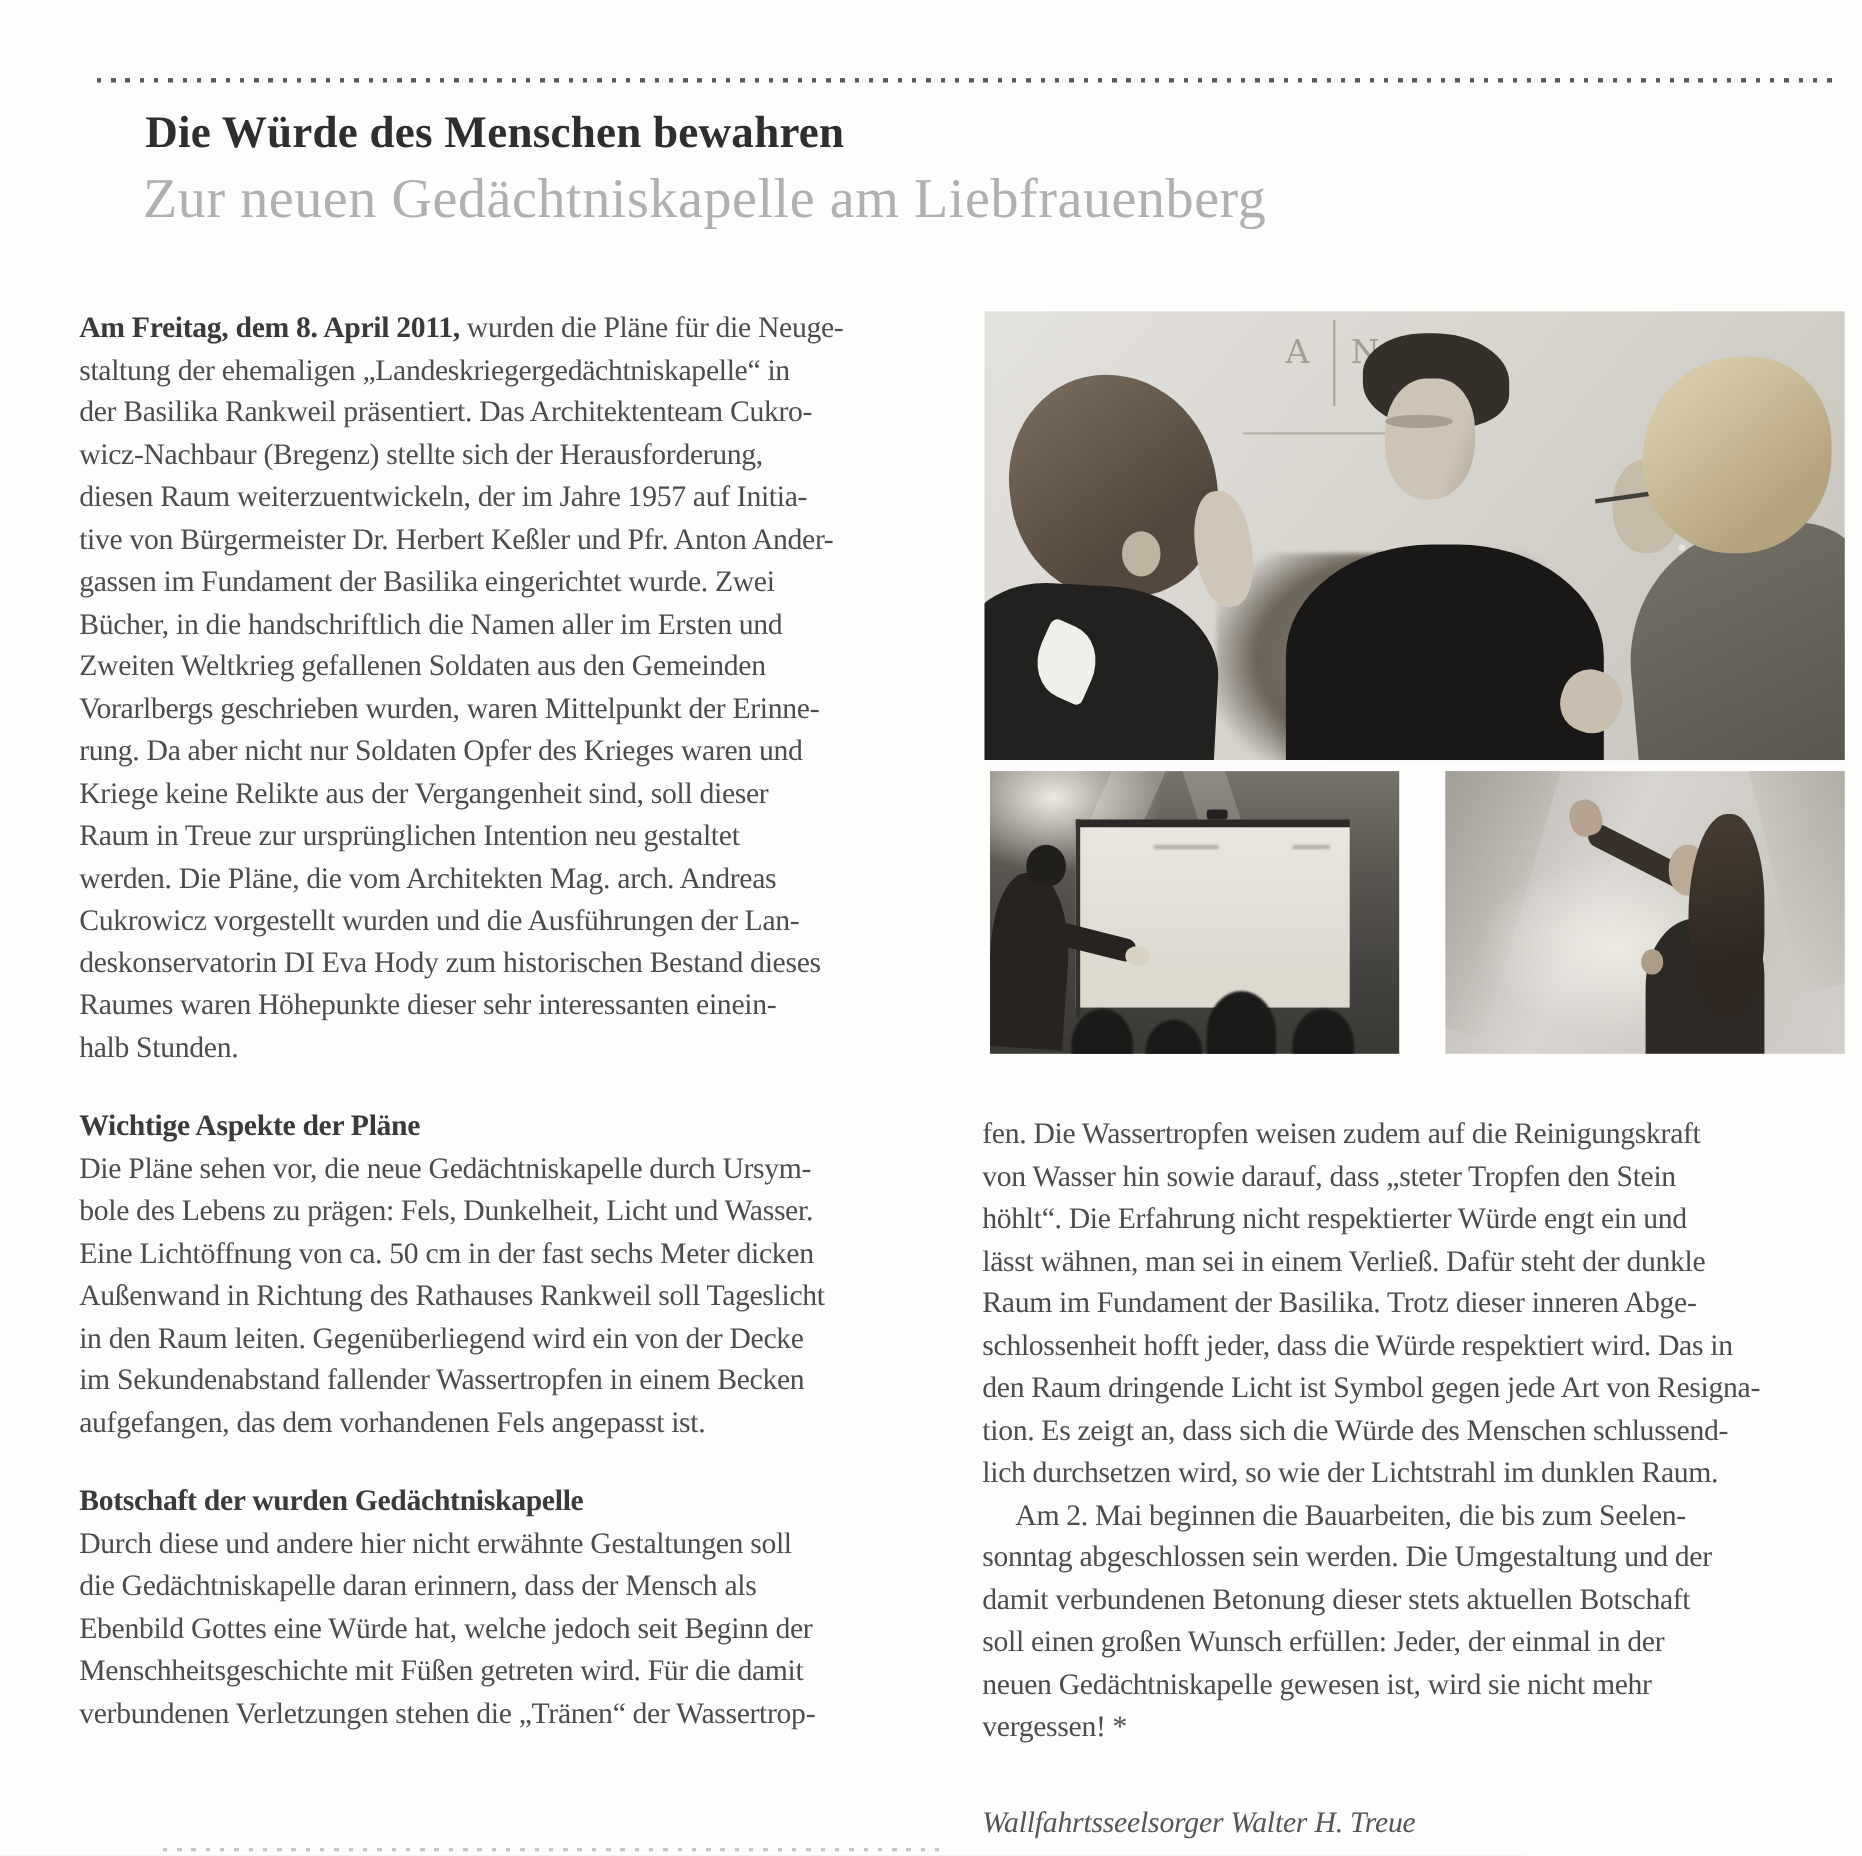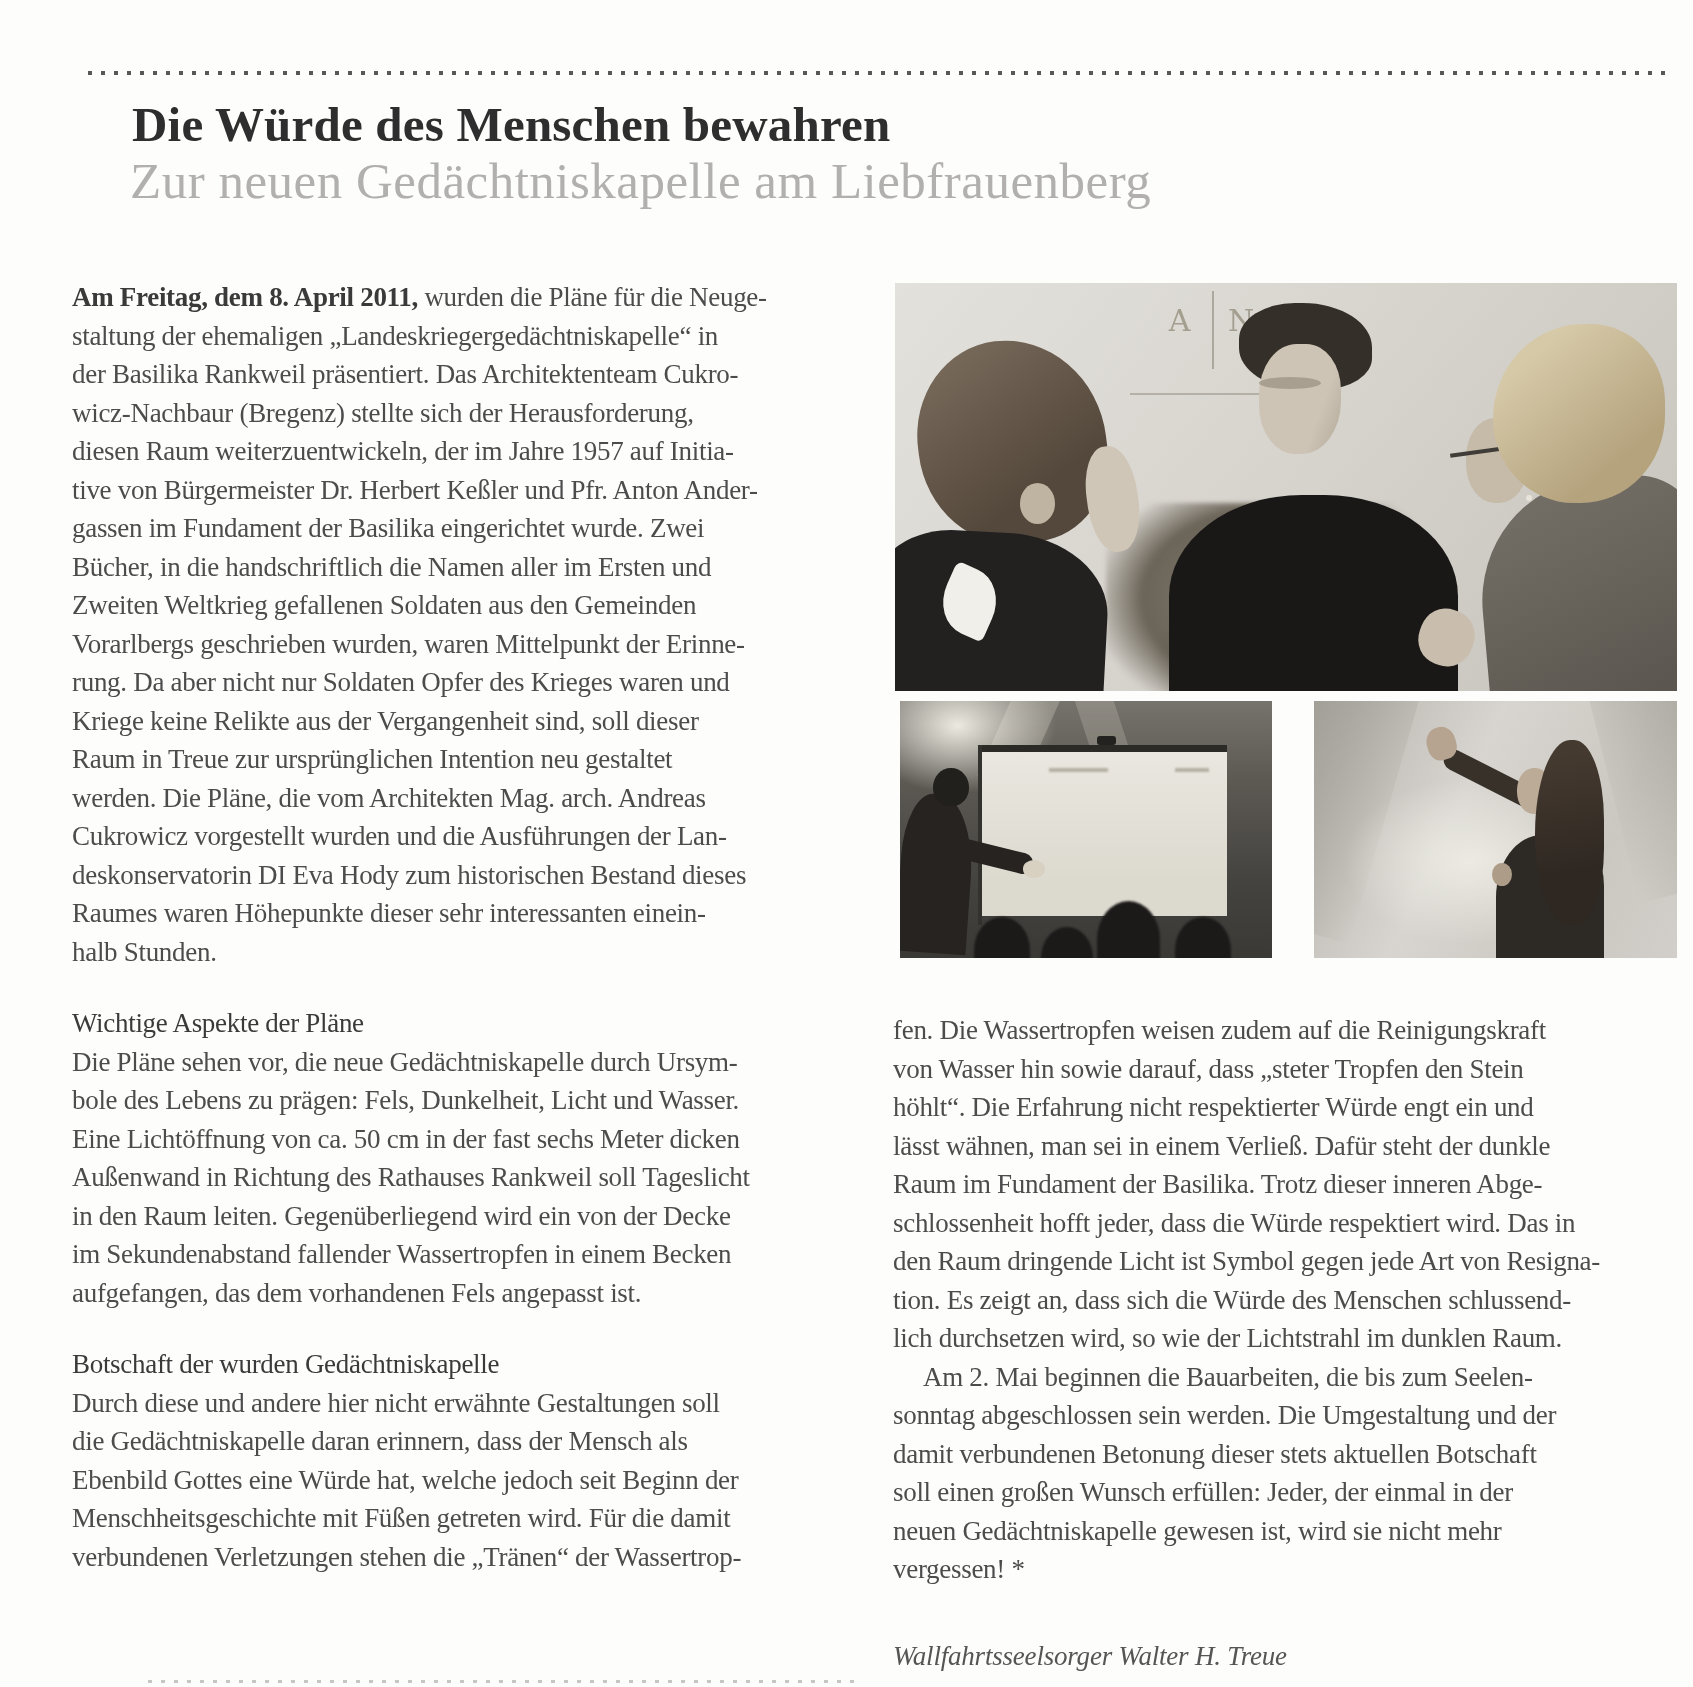--- a/index.html
+++ b/index.html
@@ -3,26 +3,26 @@
 <meta charset="utf-8">
 <style>
   html,body{margin:0;padding:0;background:#e9e9e9;}
   .page{
     position:relative;width:1693px;height:1687px;background:#fdfdfc;
     overflow:hidden;font-family:"Liberation Serif","DejaVu Serif",serif;
   }
   .dotted{position:absolute;height:4px;
     background:repeating-linear-gradient(90deg,#585858 0 4px,transparent 4px 13px);}
   .dotted.bottom{background:repeating-linear-gradient(90deg,#c6c6c6 0 4px,transparent 4px 13px);height:3px;}
-  .title{position:absolute;left:132px;top:96px;margin:0;font-size:49px;font-weight:700;color:#2e2e2e;letter-spacing:.2px;}
+  .title{position:absolute;left:132px;top:96px;margin:0;font-size:41px;font-weight:700;color:#2e2e2e;letter-spacing:.2px;}
   .subtitle{position:absolute;left:130px;top:152px;margin:0;font-size:51px;font-weight:400;color:#b1b0ae;letter-spacing:.5px;}
   .col{position:absolute;}
   .body{margin:0;font-size:27px;line-height:38.5px;color:#4c4c4c;letter-spacing:-0.3px;white-space:pre-line;}
   .body b{color:#3a3a3a;}
-  h3.body{font-weight:400;color:#3a3a3a;margin-top:33px;white-space:normal;}
+  h3.body{font-weight:700;color:#3a3a3a;margin-top:33px;white-space:normal;}
   .indent{text-indent:30px;}
   .signature{margin:52px 0 0 0;font-size:27px;font-style:italic;color:#555;letter-spacing:-0.2px;}
   
   .photo{position:absolute;overflow:hidden;background:#d6d3ce;}
   .photo *{position:absolute;}
   
   #ph-main{left:895px;top:283px;width:782px;height:408px;
     background:linear-gradient(130deg,#e3e1dc 0%,#d8d5cf 45%,#c6c3bc 100%);}
   .insc{left:35%;top:5%;color:#96907f;font-size:30px;letter-spacing:14px;opacity:.8;font-family:"DejaVu Serif",serif;}
   .insc-v{left:40.5%;top:2%;width:2px;height:78px;background:#948e80;opacity:.65;}

